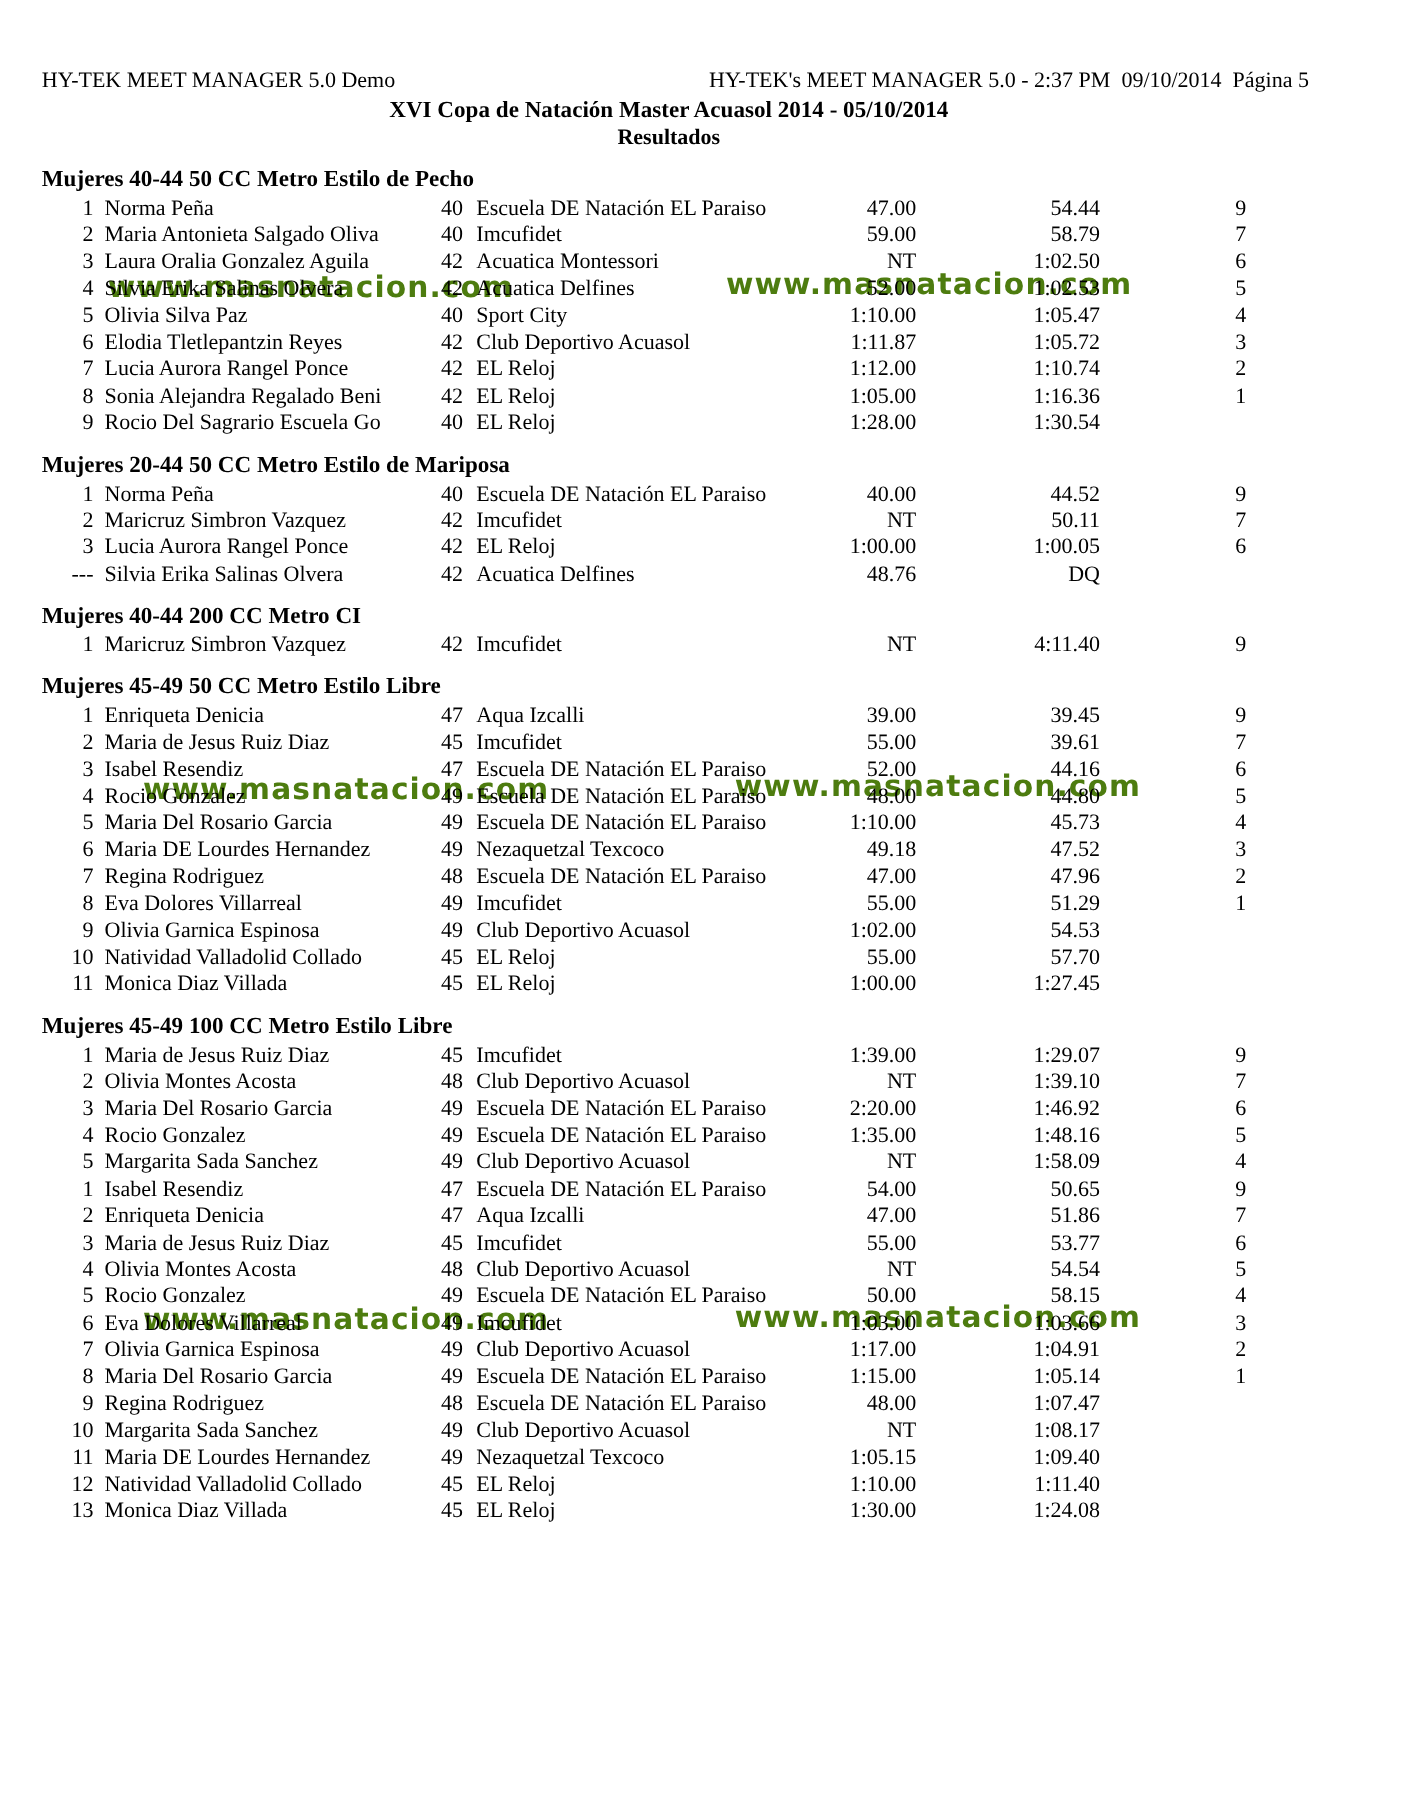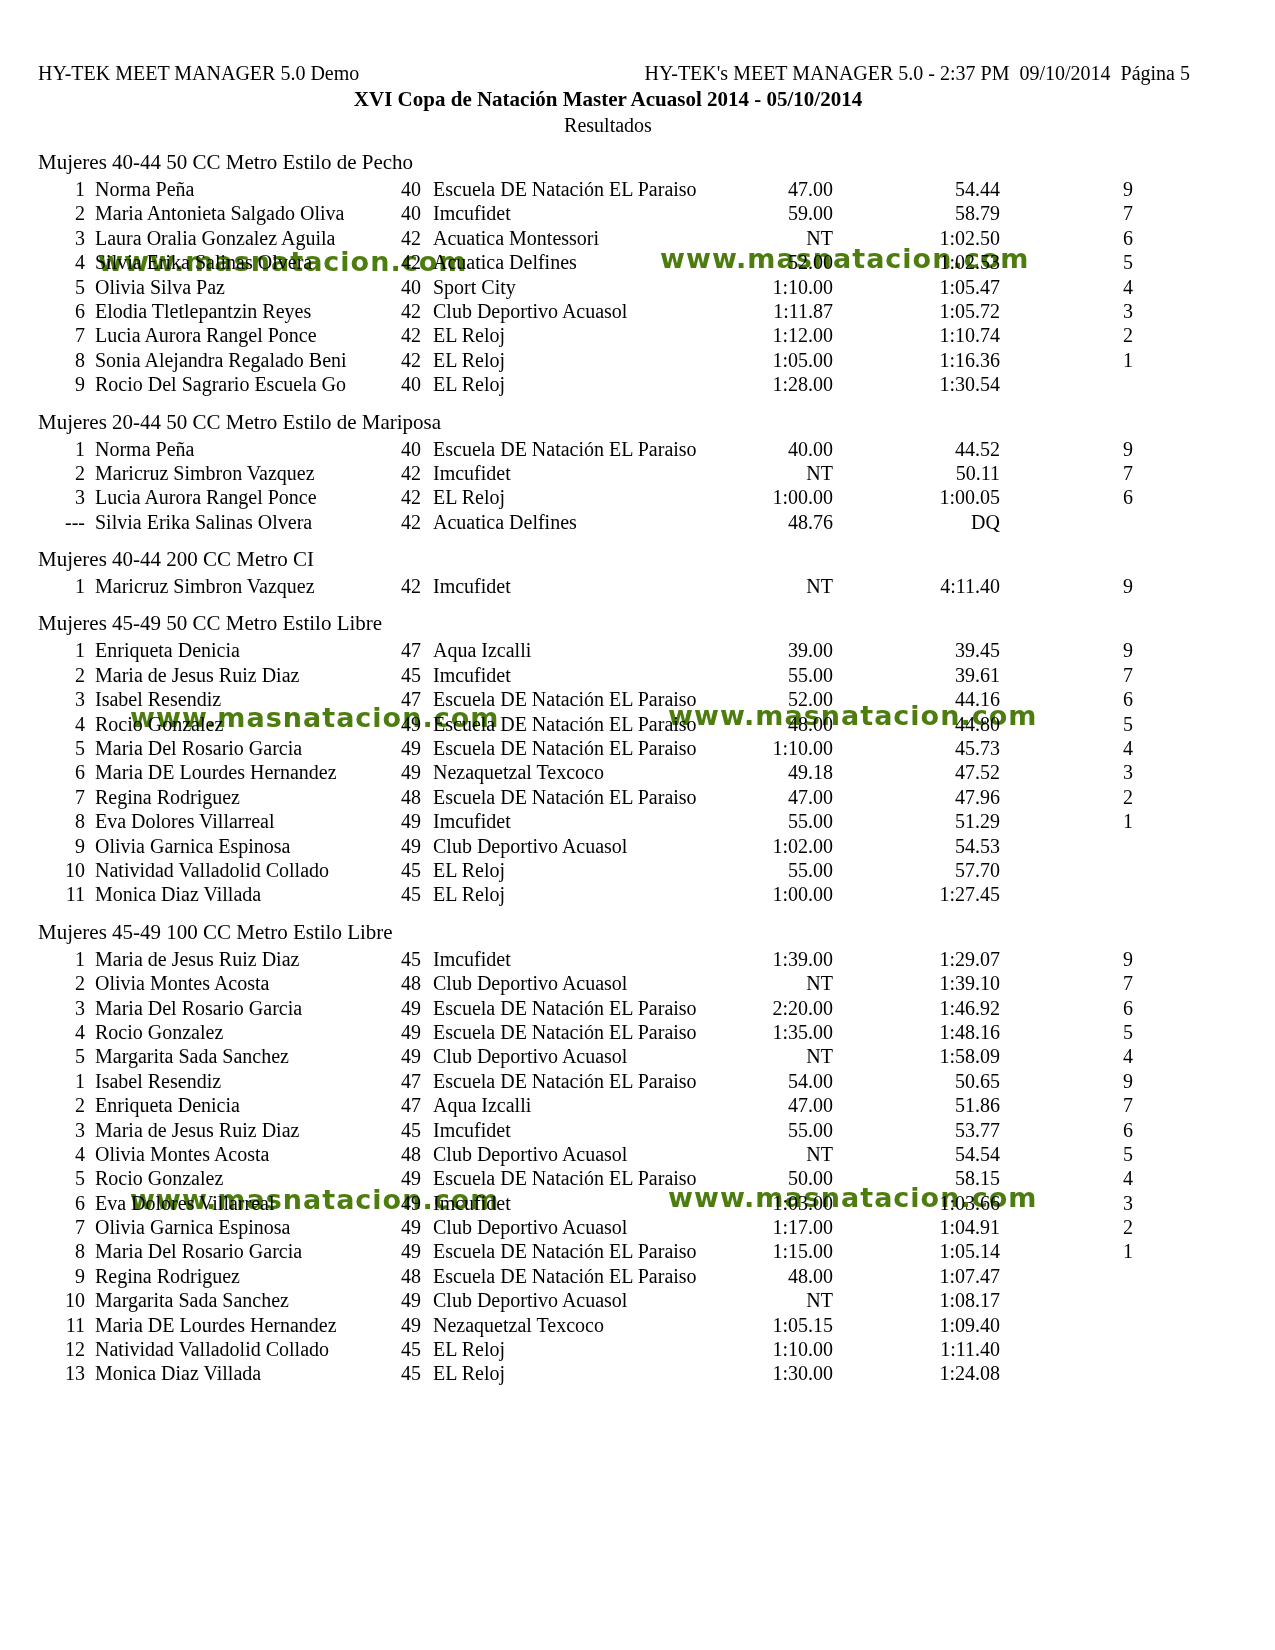--- a/index.html
+++ b/index.html
@@ -15,24 +15,24 @@
     font-weight:bold;font-size:27px;letter-spacing:1px;
     color:#4d7c0f;white-space:nowrap;user-select:none;
   }
   .content{position:relative;z-index:1;}
   .page-header{
     display:flex;justify-content:space-between;
     margin:62px 85px 0 38px;font-size:20px;line-height:23px;white-space:nowrap;
   }
   .center-wrap{width:1140px;margin-left:38px;text-align:center;}
   .meet-title{font-size:21px;font-weight:bold;margin-top:2px;line-height:25px;}
-  .report-subtitle{font-size:20px;font-weight:normal;margin-top:1px;line-height:24px;}
+  .report-subtitle{font-size:20px;font-weight:bold;margin-top:1px;line-height:24px;}
   .sections{margin-left:38px;}
   .section{margin-top:0;}
-  .section-title{font-size:21px;font-weight:normal;margin-top:13px;margin-bottom:2px;line-height:25px;}
+  .section-title{font-size:21px;font-weight:bold;margin-top:13px;margin-bottom:2px;line-height:25px;}
   .row{display:flex;font-size:20px;line-height:24.4px;height:24.4px;}
   .cell{white-space:nowrap;box-sizing:border-box;}
   .c-place {width:47px;text-align:right;}
   .c-name  {width:300px;padding-left:10px;overflow:hidden;}
   .c-age   {width:36px;text-align:right;}
   .c-team  {width:292px;padding-left:12px;overflow:hidden;}
   .c-seed  {width:120px;text-align:right;}
   .c-final {width:167px;text-align:right;}
   .c-points{width:133px;text-align:right;}
 </style>

